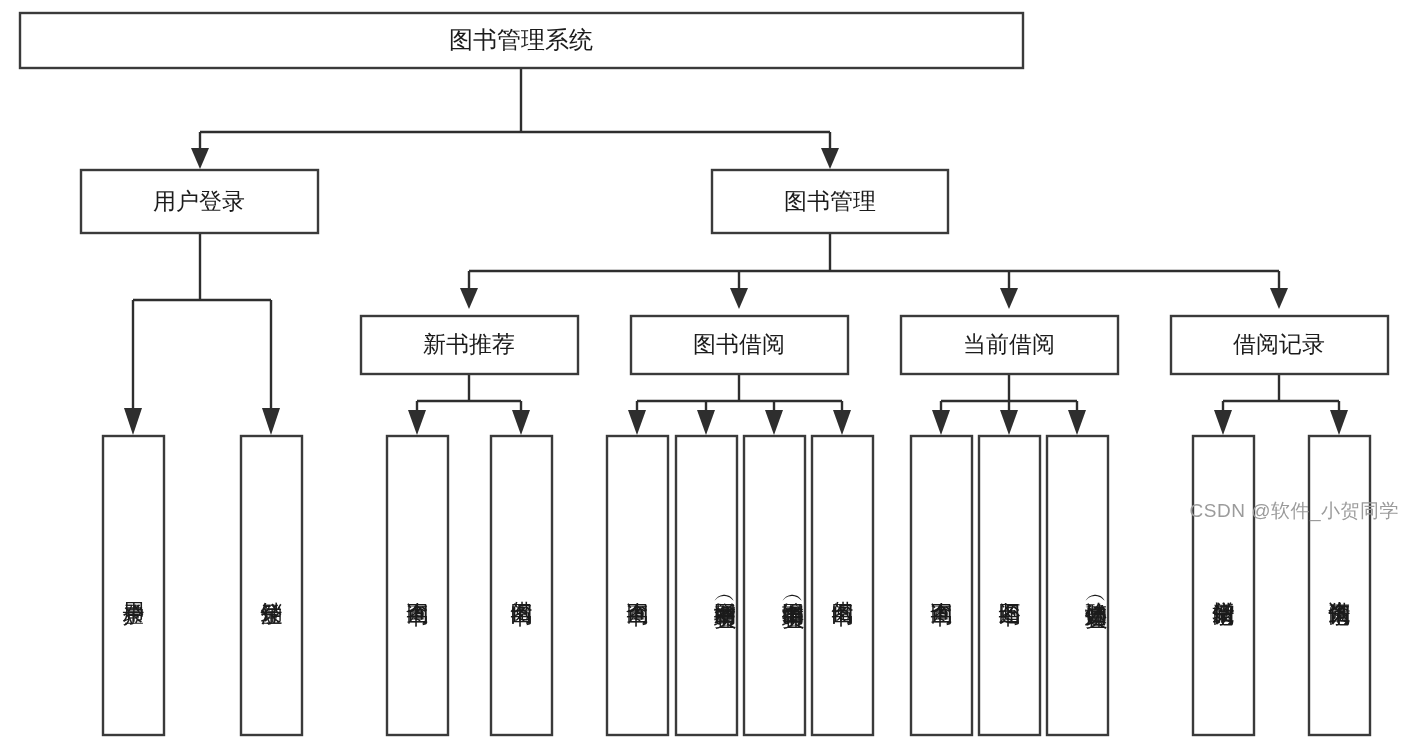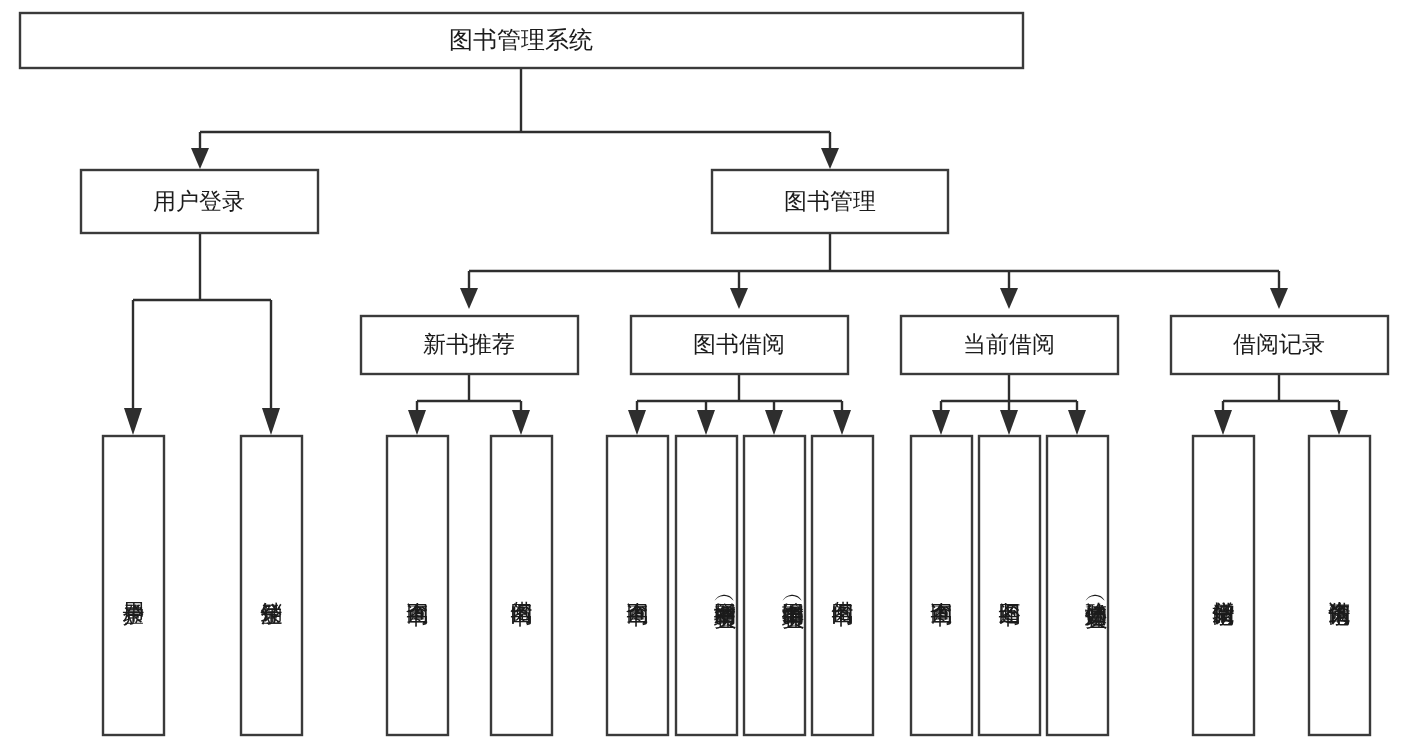--- a/index.html
+++ b/index.html
@@ -218,13 +218,14 @@
   <div class="leaf-label" style="left:744px; top:436px; width:61px; height:299px; align-items:flex-start; padding-top:6px; box-sizing:border-box;">编辑图书（管理员）</div>
   <div class="leaf-label" style="left:812px; top:436px; width:61px; height:299px;">借阅图书</div>
 
   <div class="leaf-label" style="left:911px; top:436px; width:61px; height:299px;">查询图书</div>
   <div class="leaf-label" style="left:979px; top:436px; width:61px; height:299px;">归还图书</div>
   <div class="leaf-label" style="left:1047px; top:436px; width:61px; height:299px; align-items:flex-start; padding-top:6px; box-sizing:border-box;">确认归还（管理员）</div>
 
   <div class="leaf-label" style="left:1193px; top:436px; width:61px; height:299px;">新增借阅记录</div>
   <div class="leaf-label" style="left:1309px; top:436px; width:61px; height:299px;">查询借阅记录</div>
 
+  <div class="watermark">CSDN @软件_小贺同学</div>
 </div>
 
 </body></html>

